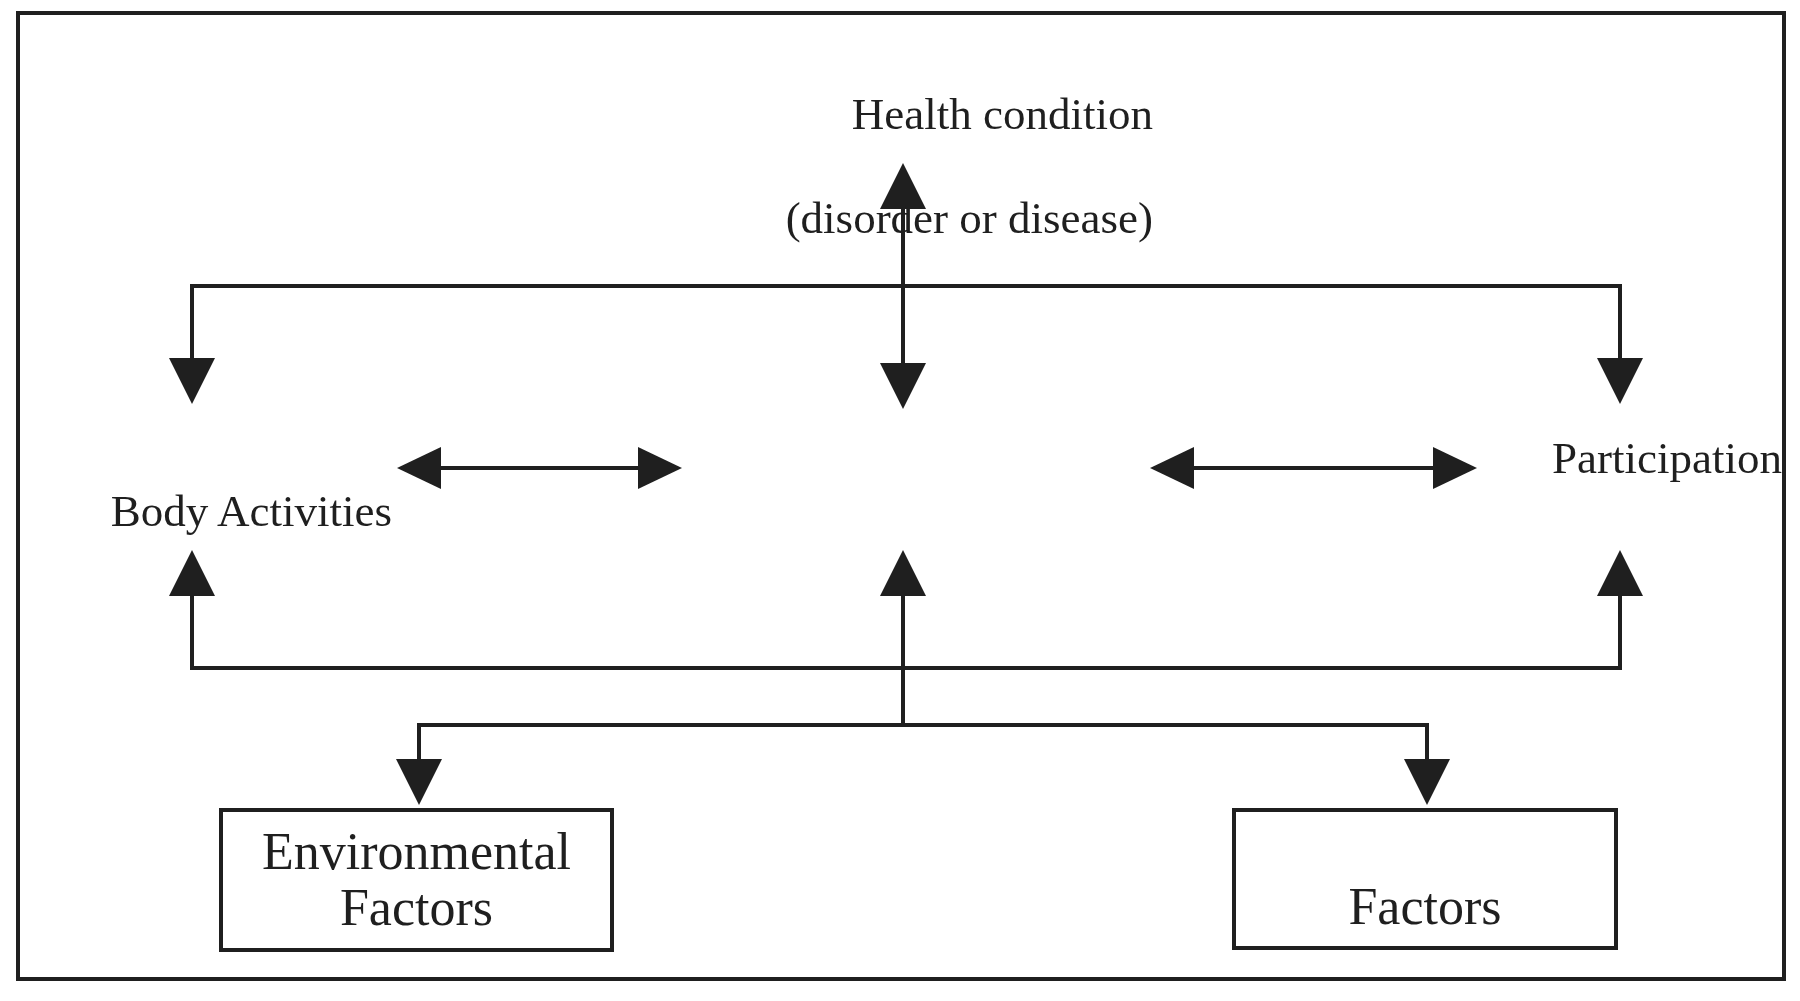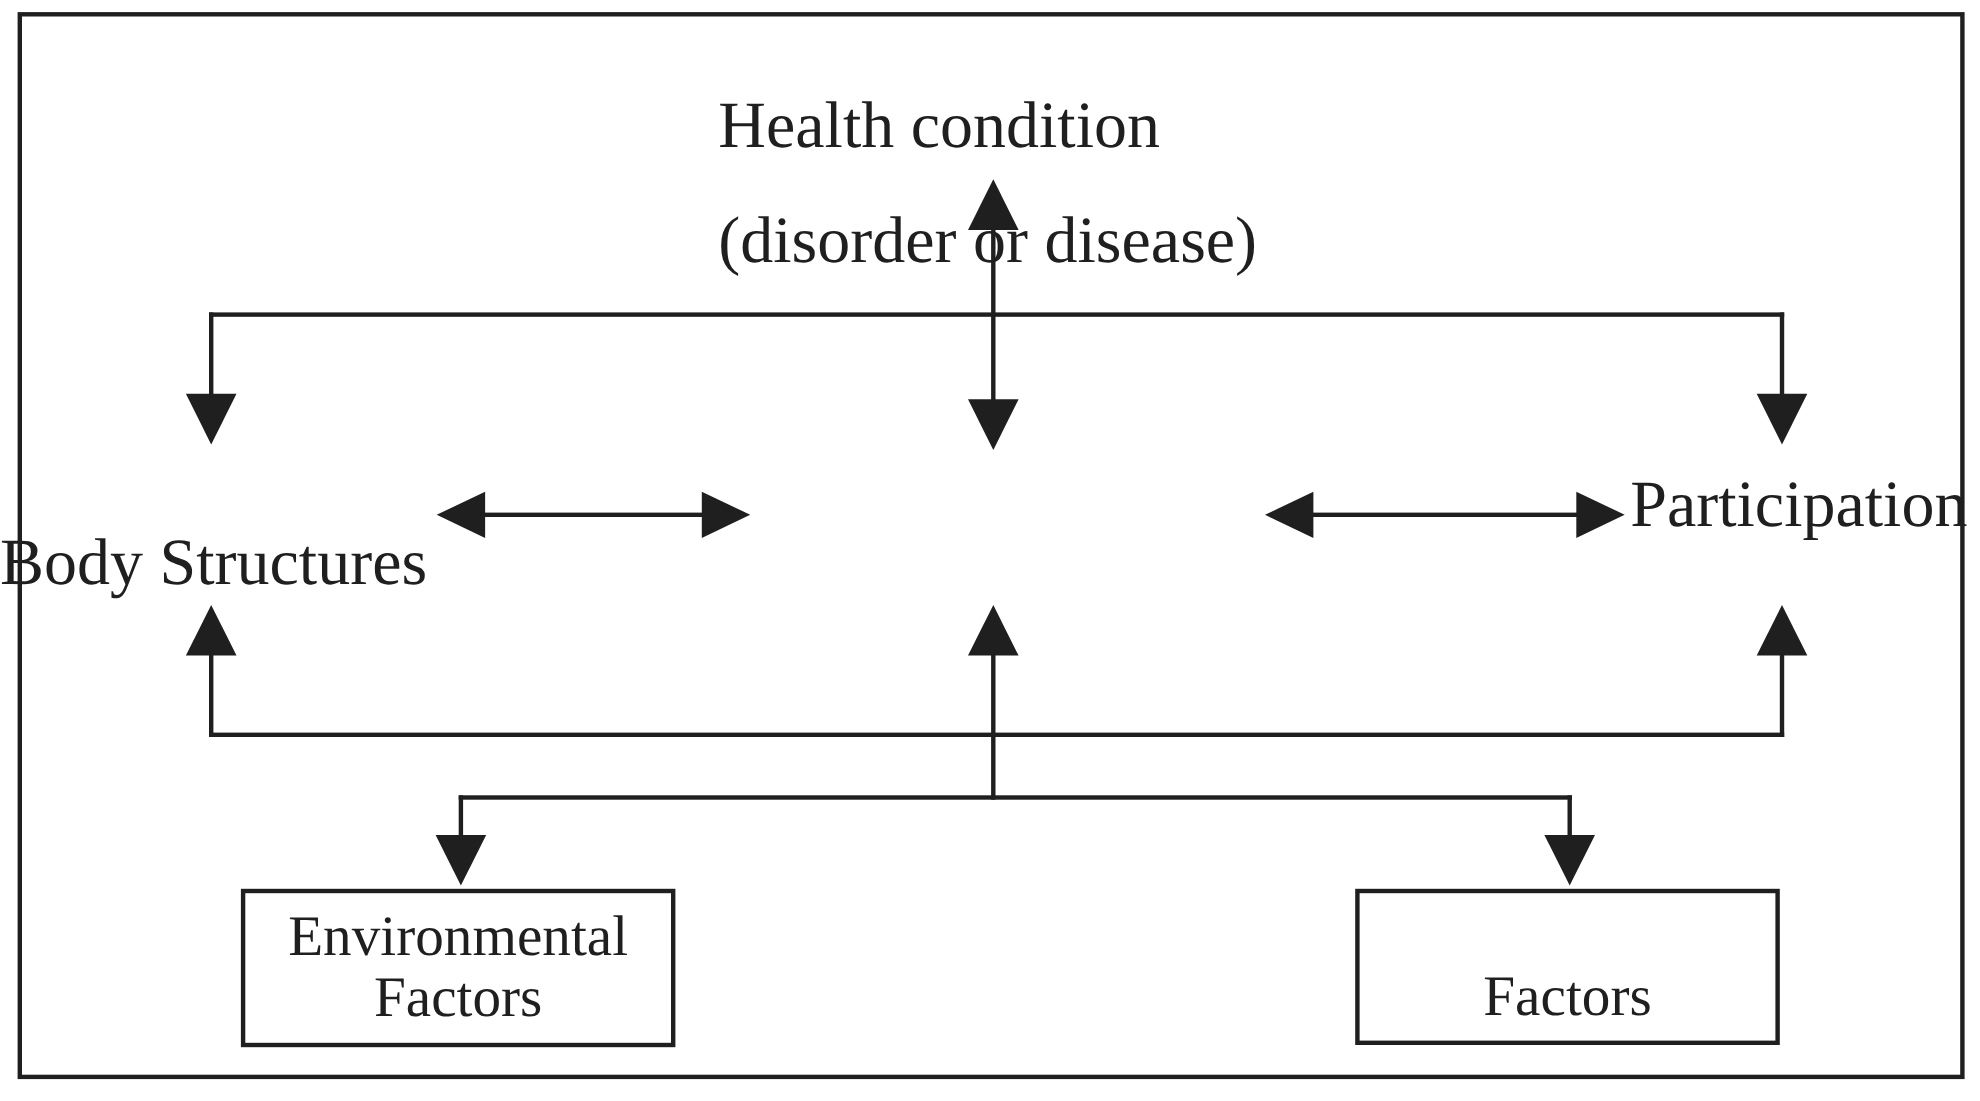--- a/index.html
+++ b/index.html
@@ -15,22 +15,22 @@
     overflow: hidden;
   }
   .frame {
     position: absolute;
     left: 16px; top: 11px;
     width: 1770px; height: 970px;
     border: 4px solid var(--ink);
   }
   .label {
     position: absolute;
-    text-align: left;
-    font-size: 60px;
+    text-align: right;
+    font-size: 45px;
     line-height: 52px;
     color: var(--ink);
     white-space: pre-line;
   }
   .node-box {
     position: absolute;
     border: 4px solid var(--ink);
     background: var(--bg);
     display: flex;
     align-items: center;
@@ -65,21 +65,21 @@
 
   <div class="h-line" style="left:190px; top:284px; width:1432px;"></div>
 
   <div class="v-line" style="left:190px; top:284px; height:78px;"></div>
   <div class="tri tri-down" style="left:169px; top:358px;"></div>
 
   <div class="v-line" style="left:1618px; top:284px; height:78px;"></div>
   <div class="tri tri-down" style="left:1597px; top:358px;"></div>
 
   <div class="label" style="left:0px; top:430px; width:392px; line-height:54px;">
-    <span>Body Structures</span><br>
+    <span>Body Activities</span><br>
   </div>
 
 
   <div class="label" style="left:1482px; top:432px; width:300px;">Participation</div>
 
   <div class="tri tri-left" style="left:397px; top:447px;"></div>
   <div class="h-line" style="left:437px; top:466px; width:207px;"></div>
   <div class="tri tri-right" style="left:638px; top:447px;"></div>
 
   <div class="tri tri-left" style="left:1150px; top:447px;"></div>

